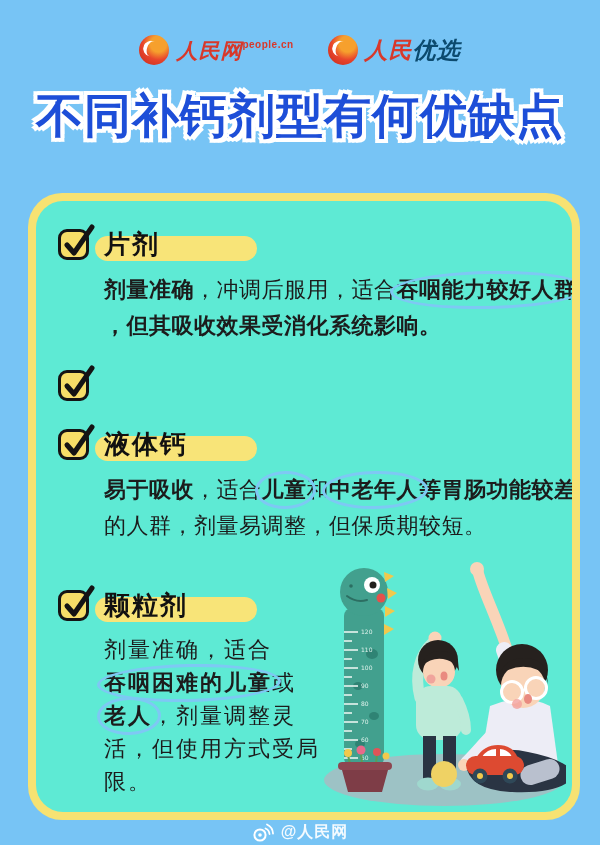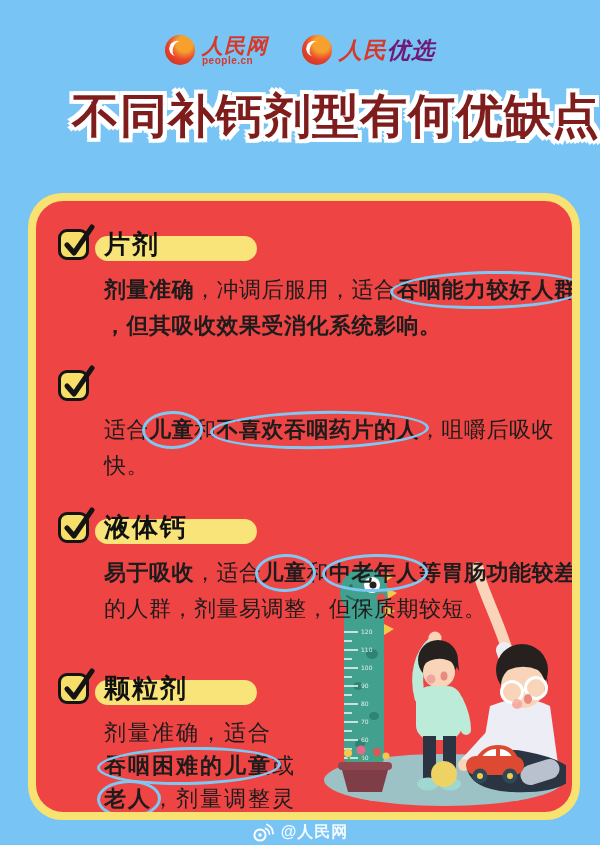--- a/index.html
+++ b/index.html
@@ -20,48 +20,48 @@
   .logo-ball {
     width:30px; height:30px; border-radius:50%;
     background:radial-gradient(circle at 65% 30%, #F6A02D 0 28%, #E8452C 55%, #C2271B 100%);
     position:relative; flex:0 0 auto;
   }
   .logo-ball::after {
     content:""; position:absolute; left:4px; top:6px;
     width:14px; height:16px; border-radius:50%;
     border-left:4px solid #fff; transform:rotate(18deg);
   }
-  .logo-text-col { display:flex; flex-direction:column; line-height:1; }
+  .logo-text-col { display:flex; flex-direction:row; line-height:1; }
   .logo-cn {
     font-weight:bold; font-style:italic; color:#D8382A;
     font-size:21px; letter-spacing:1px;
   }
   .logo-sub { font-size:10px; font-weight:bold; color:#D8382A; margin-top:0; letter-spacing:.5px; }
   .logo-cn.youxuan { font-size:23px; }
-  .logo-cn.youxuan .gold { color:#701a75; }
+  .logo-cn.youxuan .gold { color:#0c4a6e; }
 
   
   .title {
-    margin-top:16px; text-align:right;
+    margin-top:16px; text-align:center;
     font-size:47px; font-weight:900; letter-spacing:1px;
-    color:#7f1d1d; line-height:1.2;
+    color:#1d4ed8; line-height:1.2;
     text-shadow:
       -4px -4px 0 #fff, 4px -4px 0 #fff, -4px 4px 0 #fff, 4px 4px 0 #fff,
       0 -4px 0 #fff, 0 4px 0 #fff, -4px 0 0 #fff, 4px 0 0 #fff;
   }
 
   
   .card {
     position:absolute; left:28px; top:193px;
     width:552px; height:627px;
     background:#F7E272; border-radius:34px; padding:8px;
   }
   .card-inner {
     width:100%; height:100%;
-    background:#ef4444; border-radius:27px;
+    background:#5eead4; border-radius:27px;
     padding:26px 26px 0 22px;
     position:relative; overflow:hidden;
   }
 
   
   .sec { margin-bottom:26px; position:relative; z-index:2; }
   .sec-head { display:flex; align-items:center; gap:15px; }
   .checkbox {
     width:31px; height:31px; flex:0 0 auto;
     background:#F6DE68; border:3.5px solid #141414; border-radius:9px;
@@ -147,21 +147,20 @@
     </div>
 
     <div class="sec s2">
       <div class="sec-head">
         <span class="checkbox">
           <svg width="34" height="40" viewBox="0 0 34 40">
               <polyline points="5,22 12,30 30,4" fill="none" stroke="#141414" stroke-width="5" stroke-linecap="round" stroke-linejoin="round"></polyline>
             </svg>
         </span>
       </div>
-      <div class="sec-body"><span>适合</span><span class="b circ">儿童</span><span>和</span><span class="b circ">不喜欢吞咽药片的人</span><span>，咀嚼后吸收快。</span></div>
     </div>
 
     <div class="sec s3">
       <div class="sec-head">
         <span class="checkbox">
           <svg width="34" height="40" viewBox="0 0 34 40">
               <polyline points="5,22 12,30 30,4" fill="none" stroke="#141414" stroke-width="5" stroke-linecap="round" stroke-linejoin="round"></polyline>
             </svg>
         </span>
         <span class="head-wrap">

